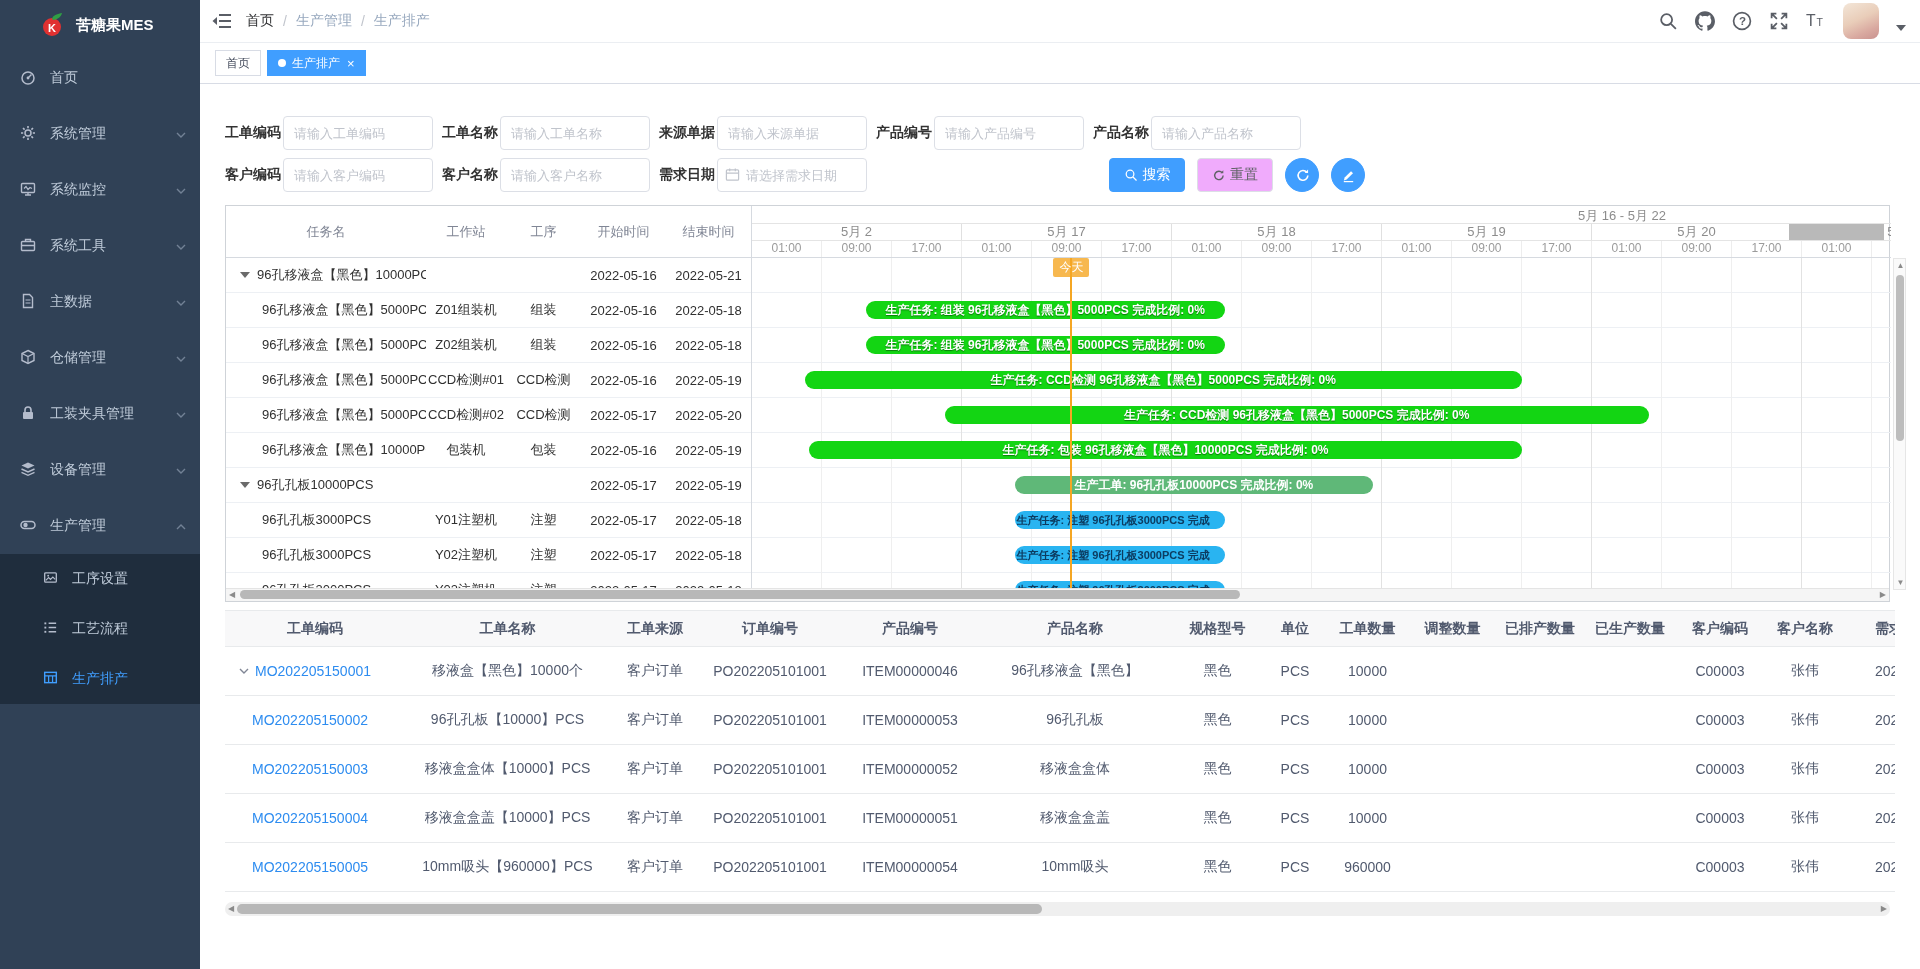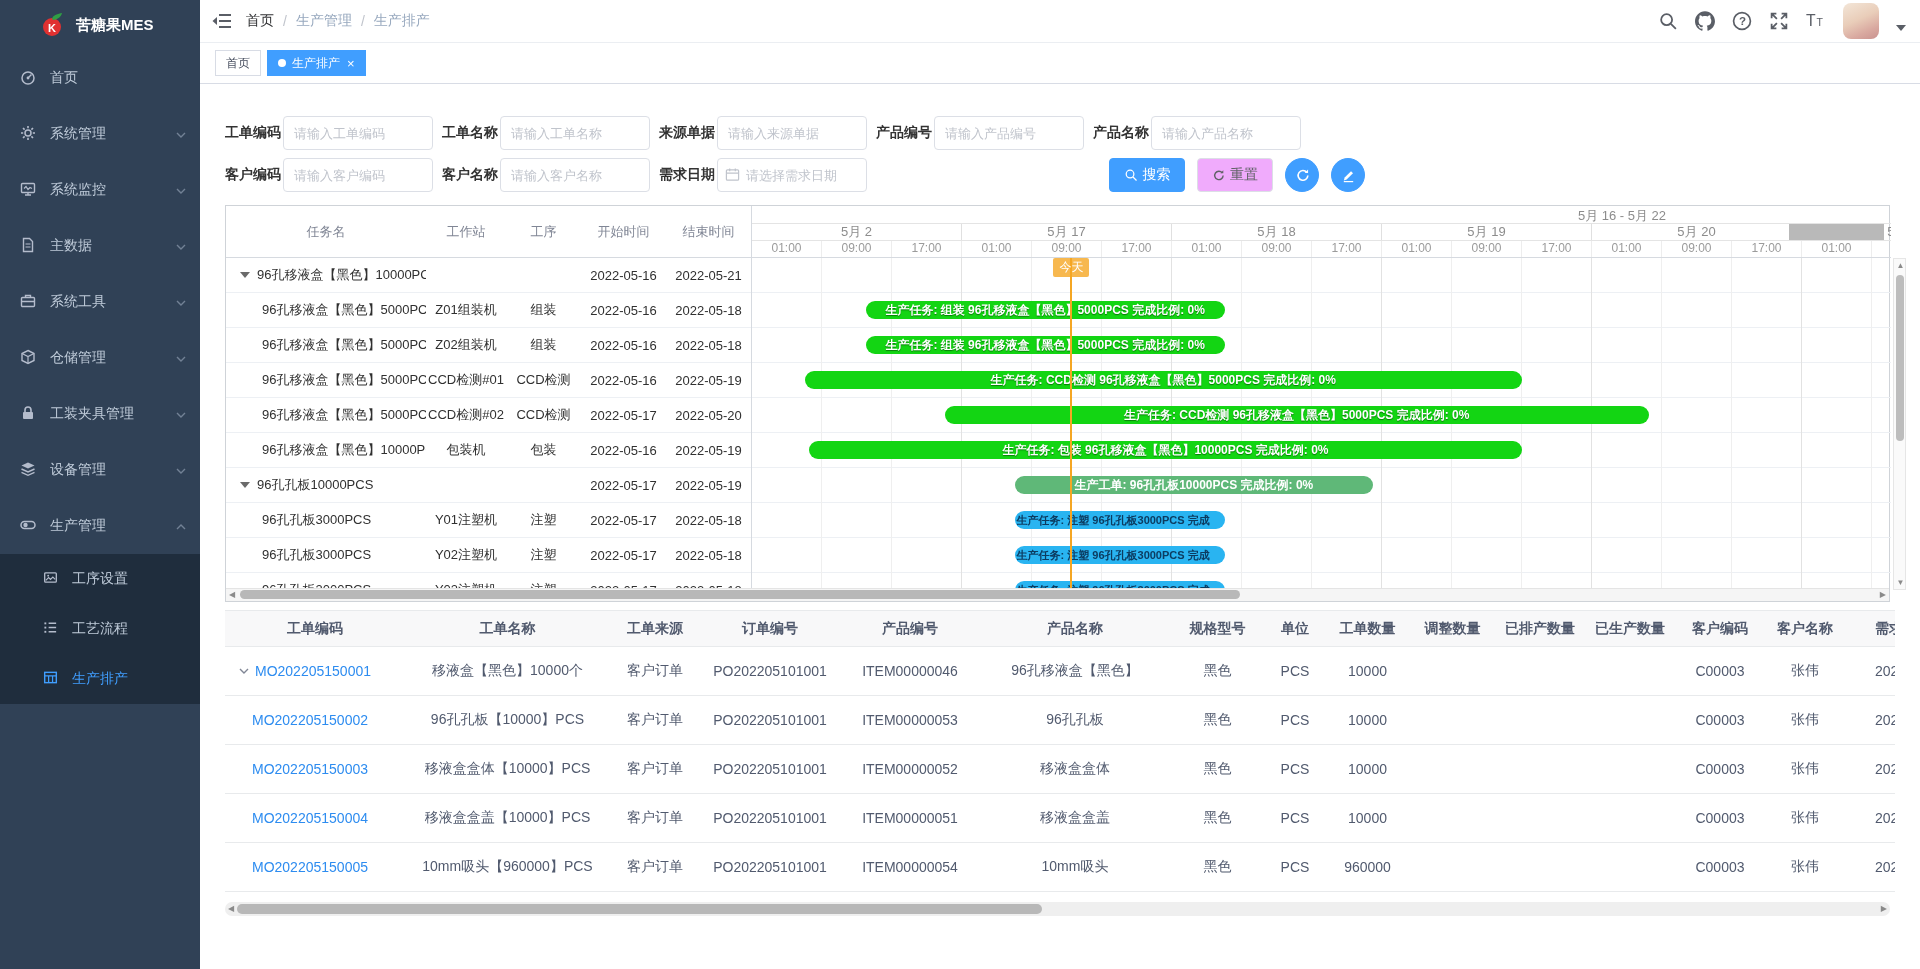--- a/index.html
+++ b/index.html
@@ -144,34 +144,34 @@
               <path d="M4 7.5l2-2 2 3 2-2 2 1" fill="none" stroke="#b4bccc" stroke-width="1.2"></path>
               <path d="M8 11.5v2.5M5 14h6" stroke="#b4bccc" stroke-width="1.4"></path>
             </svg></span>
           <span class="mi-label">系统监控</span>
           <span class="chev"><svg width="10" height="8" viewBox="0 0 10 8">
               <polyline points="1,2 5,6 9,2" fill="none" stroke="#8391a5" stroke-width="1.4"></polyline>
             </svg></span>
         </div>
         <div class="menu-item">
           <span><svg width="16" height="16" viewBox="0 0 16 16">
+              <rect x="1.5" y="4.5" width="13" height="9" rx="1" fill="none" stroke="#b4bccc" stroke-width="1.4"></rect>
+              <path d="M5.5 4.5v-2h5v2M1.5 8.5h13" stroke="#b4bccc" stroke-width="1.4" fill="none"></path>
+            </svg></span>
+          <span class="mi-label">系统工具</span>
+          <span class="chev"><svg width="10" height="8" viewBox="0 0 10 8">
+              <polyline points="1,2 5,6 9,2" fill="none" stroke="#8391a5" stroke-width="1.4"></polyline>
+            </svg></span>
+        </div>
+        <div class="menu-item">
+          <span><svg width="16" height="16" viewBox="0 0 16 16">
               <path d="M3.5 1.5h6l3 3v10h-9z" fill="none" stroke="#b4bccc" stroke-width="1.4"></path>
               <path d="M5.5 7h5M5.5 10h5" stroke="#b4bccc" stroke-width="1.2"></path>
             </svg></span>
           <span class="mi-label">主数据</span>
-          <span class="chev"><svg width="10" height="8" viewBox="0 0 10 8">
-              <polyline points="1,2 5,6 9,2" fill="none" stroke="#8391a5" stroke-width="1.4"></polyline>
-            </svg></span>
-        </div>
-        <div class="menu-item">
-          <span><svg width="16" height="16" viewBox="0 0 16 16">
-              <rect x="1.5" y="4.5" width="13" height="9" rx="1" fill="none" stroke="#b4bccc" stroke-width="1.4"></rect>
-              <path d="M5.5 4.5v-2h5v2M1.5 8.5h13" stroke="#b4bccc" stroke-width="1.4" fill="none"></path>
-            </svg></span>
-          <span class="mi-label">系统工具</span>
           <span class="chev"><svg width="10" height="8" viewBox="0 0 10 8">
               <polyline points="1,2 5,6 9,2" fill="none" stroke="#8391a5" stroke-width="1.4"></polyline>
             </svg></span>
         </div>
         <div class="menu-item">
           <span><svg width="16" height="16" viewBox="0 0 16 16">
               <path d="M8 1.5l6 3v7l-6 3-6-3v-7z" fill="none" stroke="#b4bccc" stroke-width="1.4"></path>
               <path d="M2 4.5l6 3 6-3M8 7.5V14" fill="none" stroke="#b4bccc" stroke-width="1.2"></path>
             </svg></span>
           <span class="mi-label">仓储管理</span>

